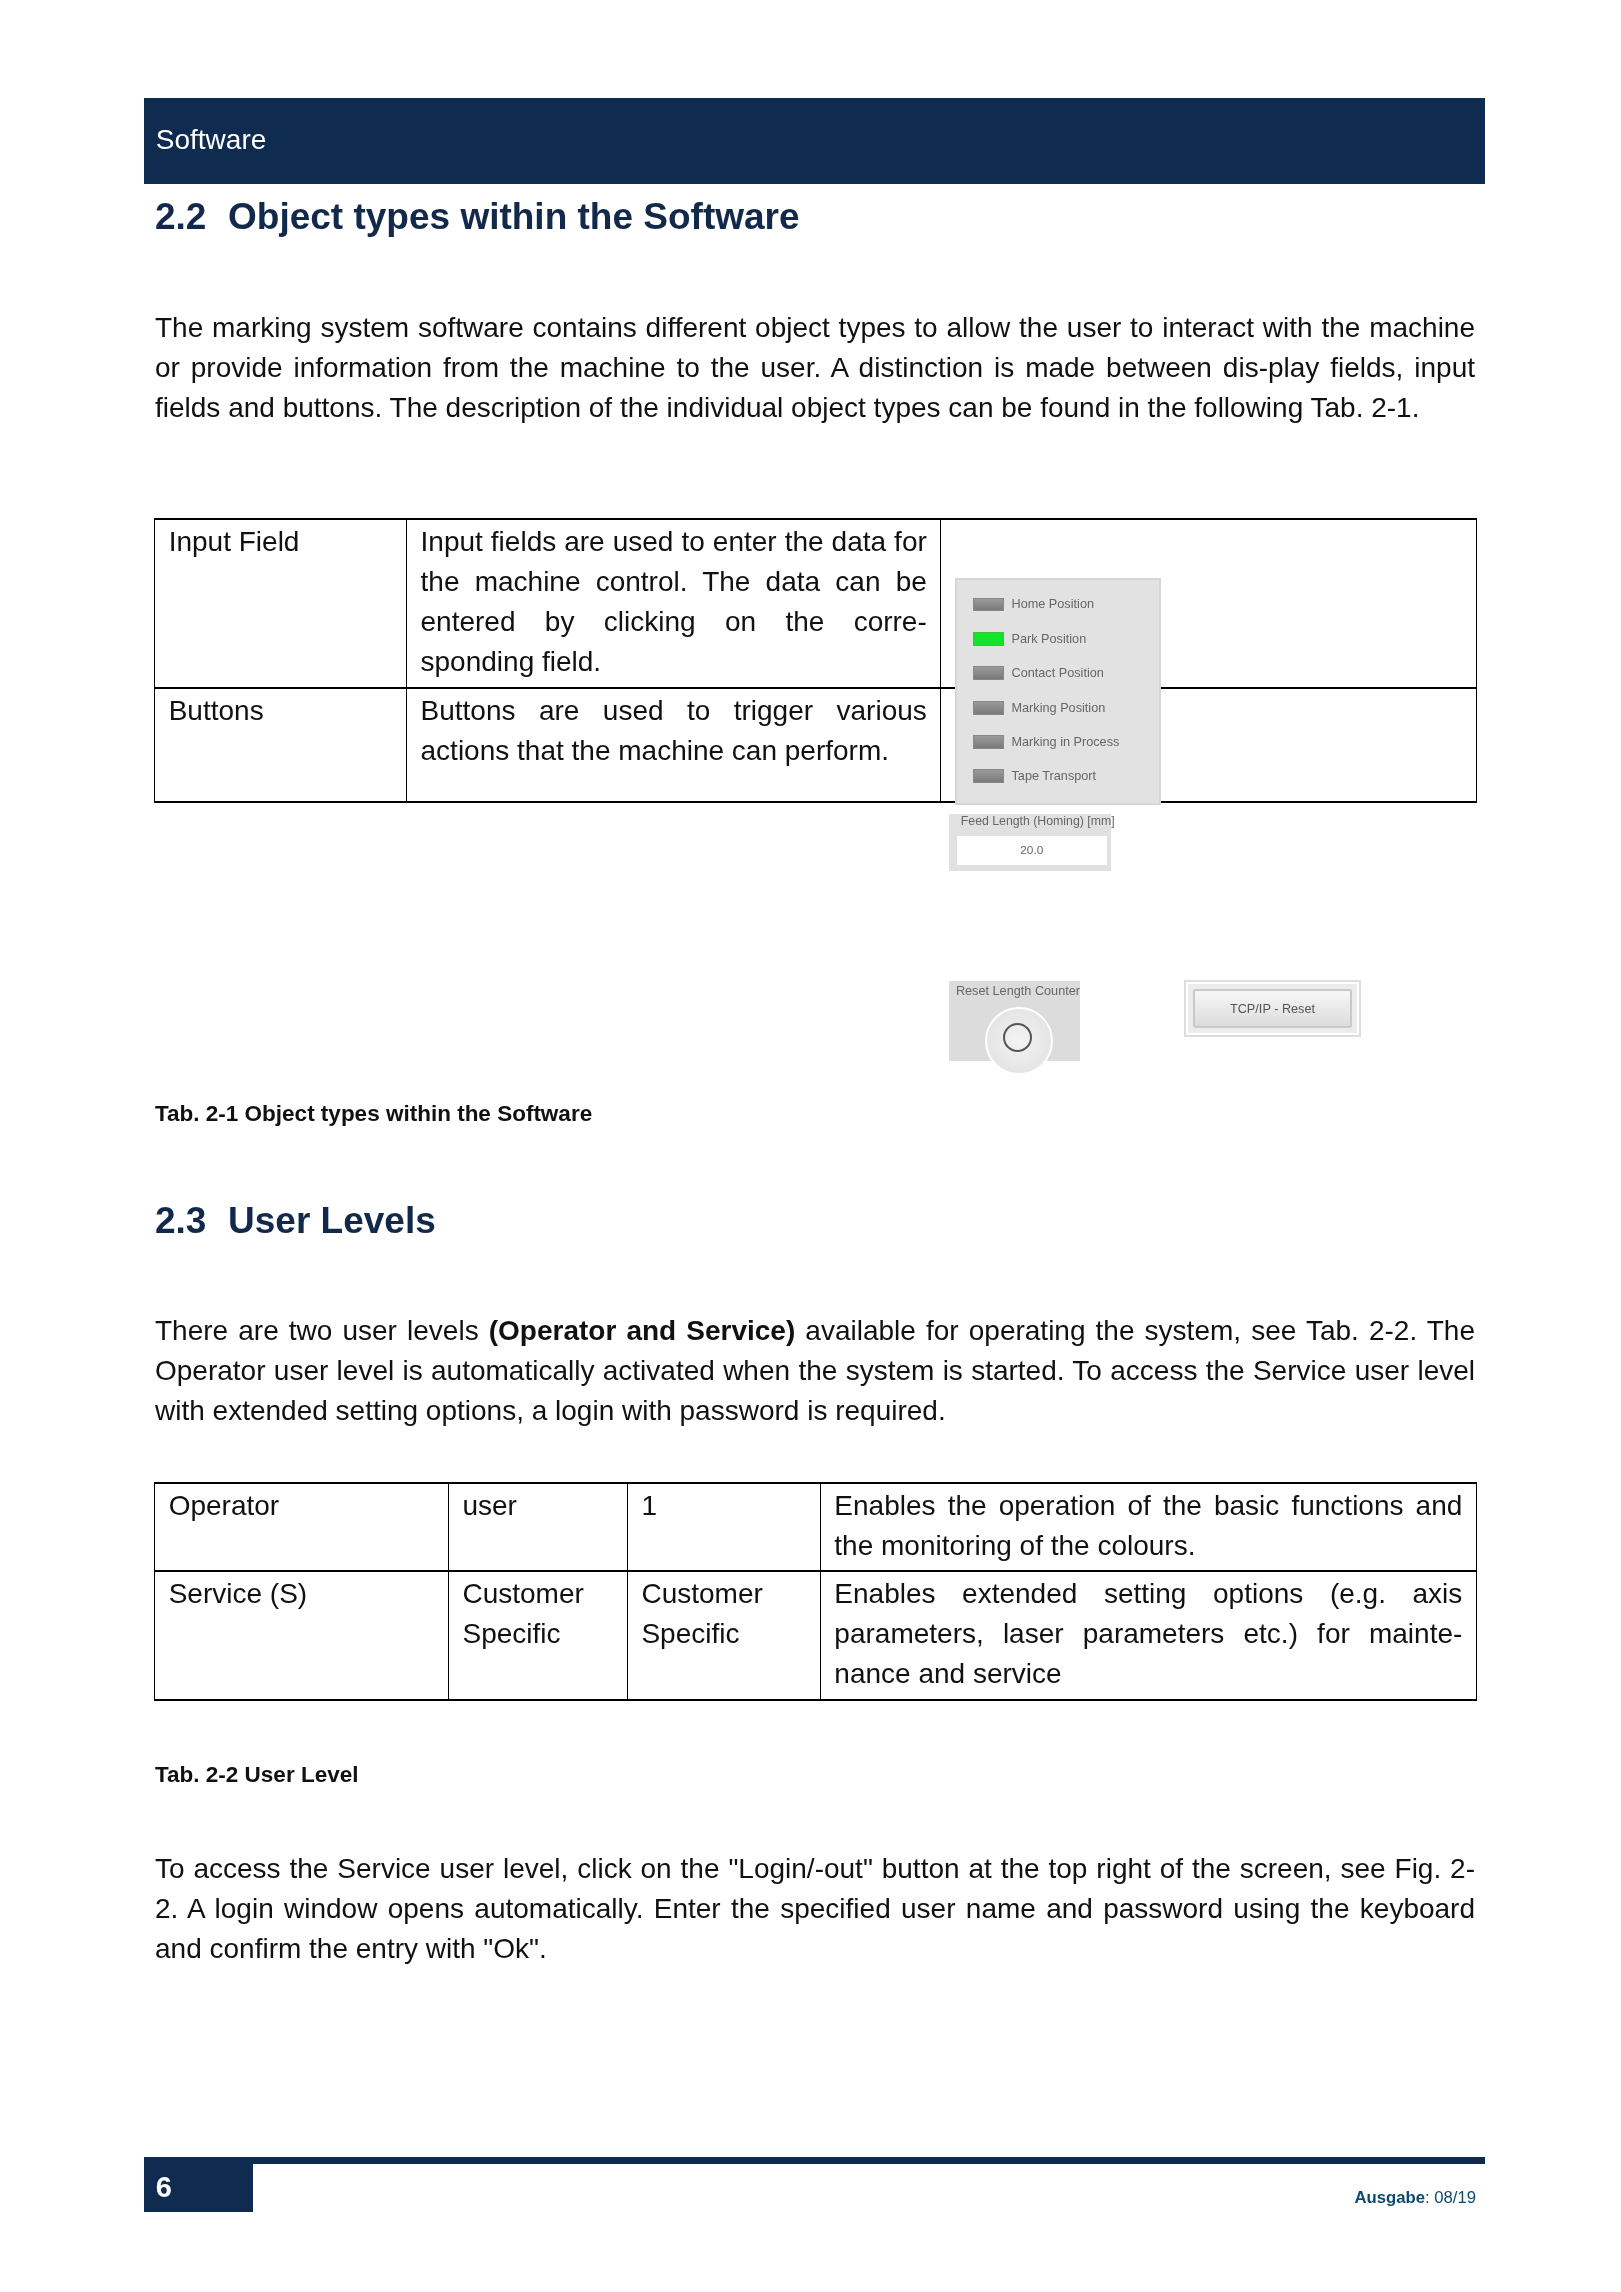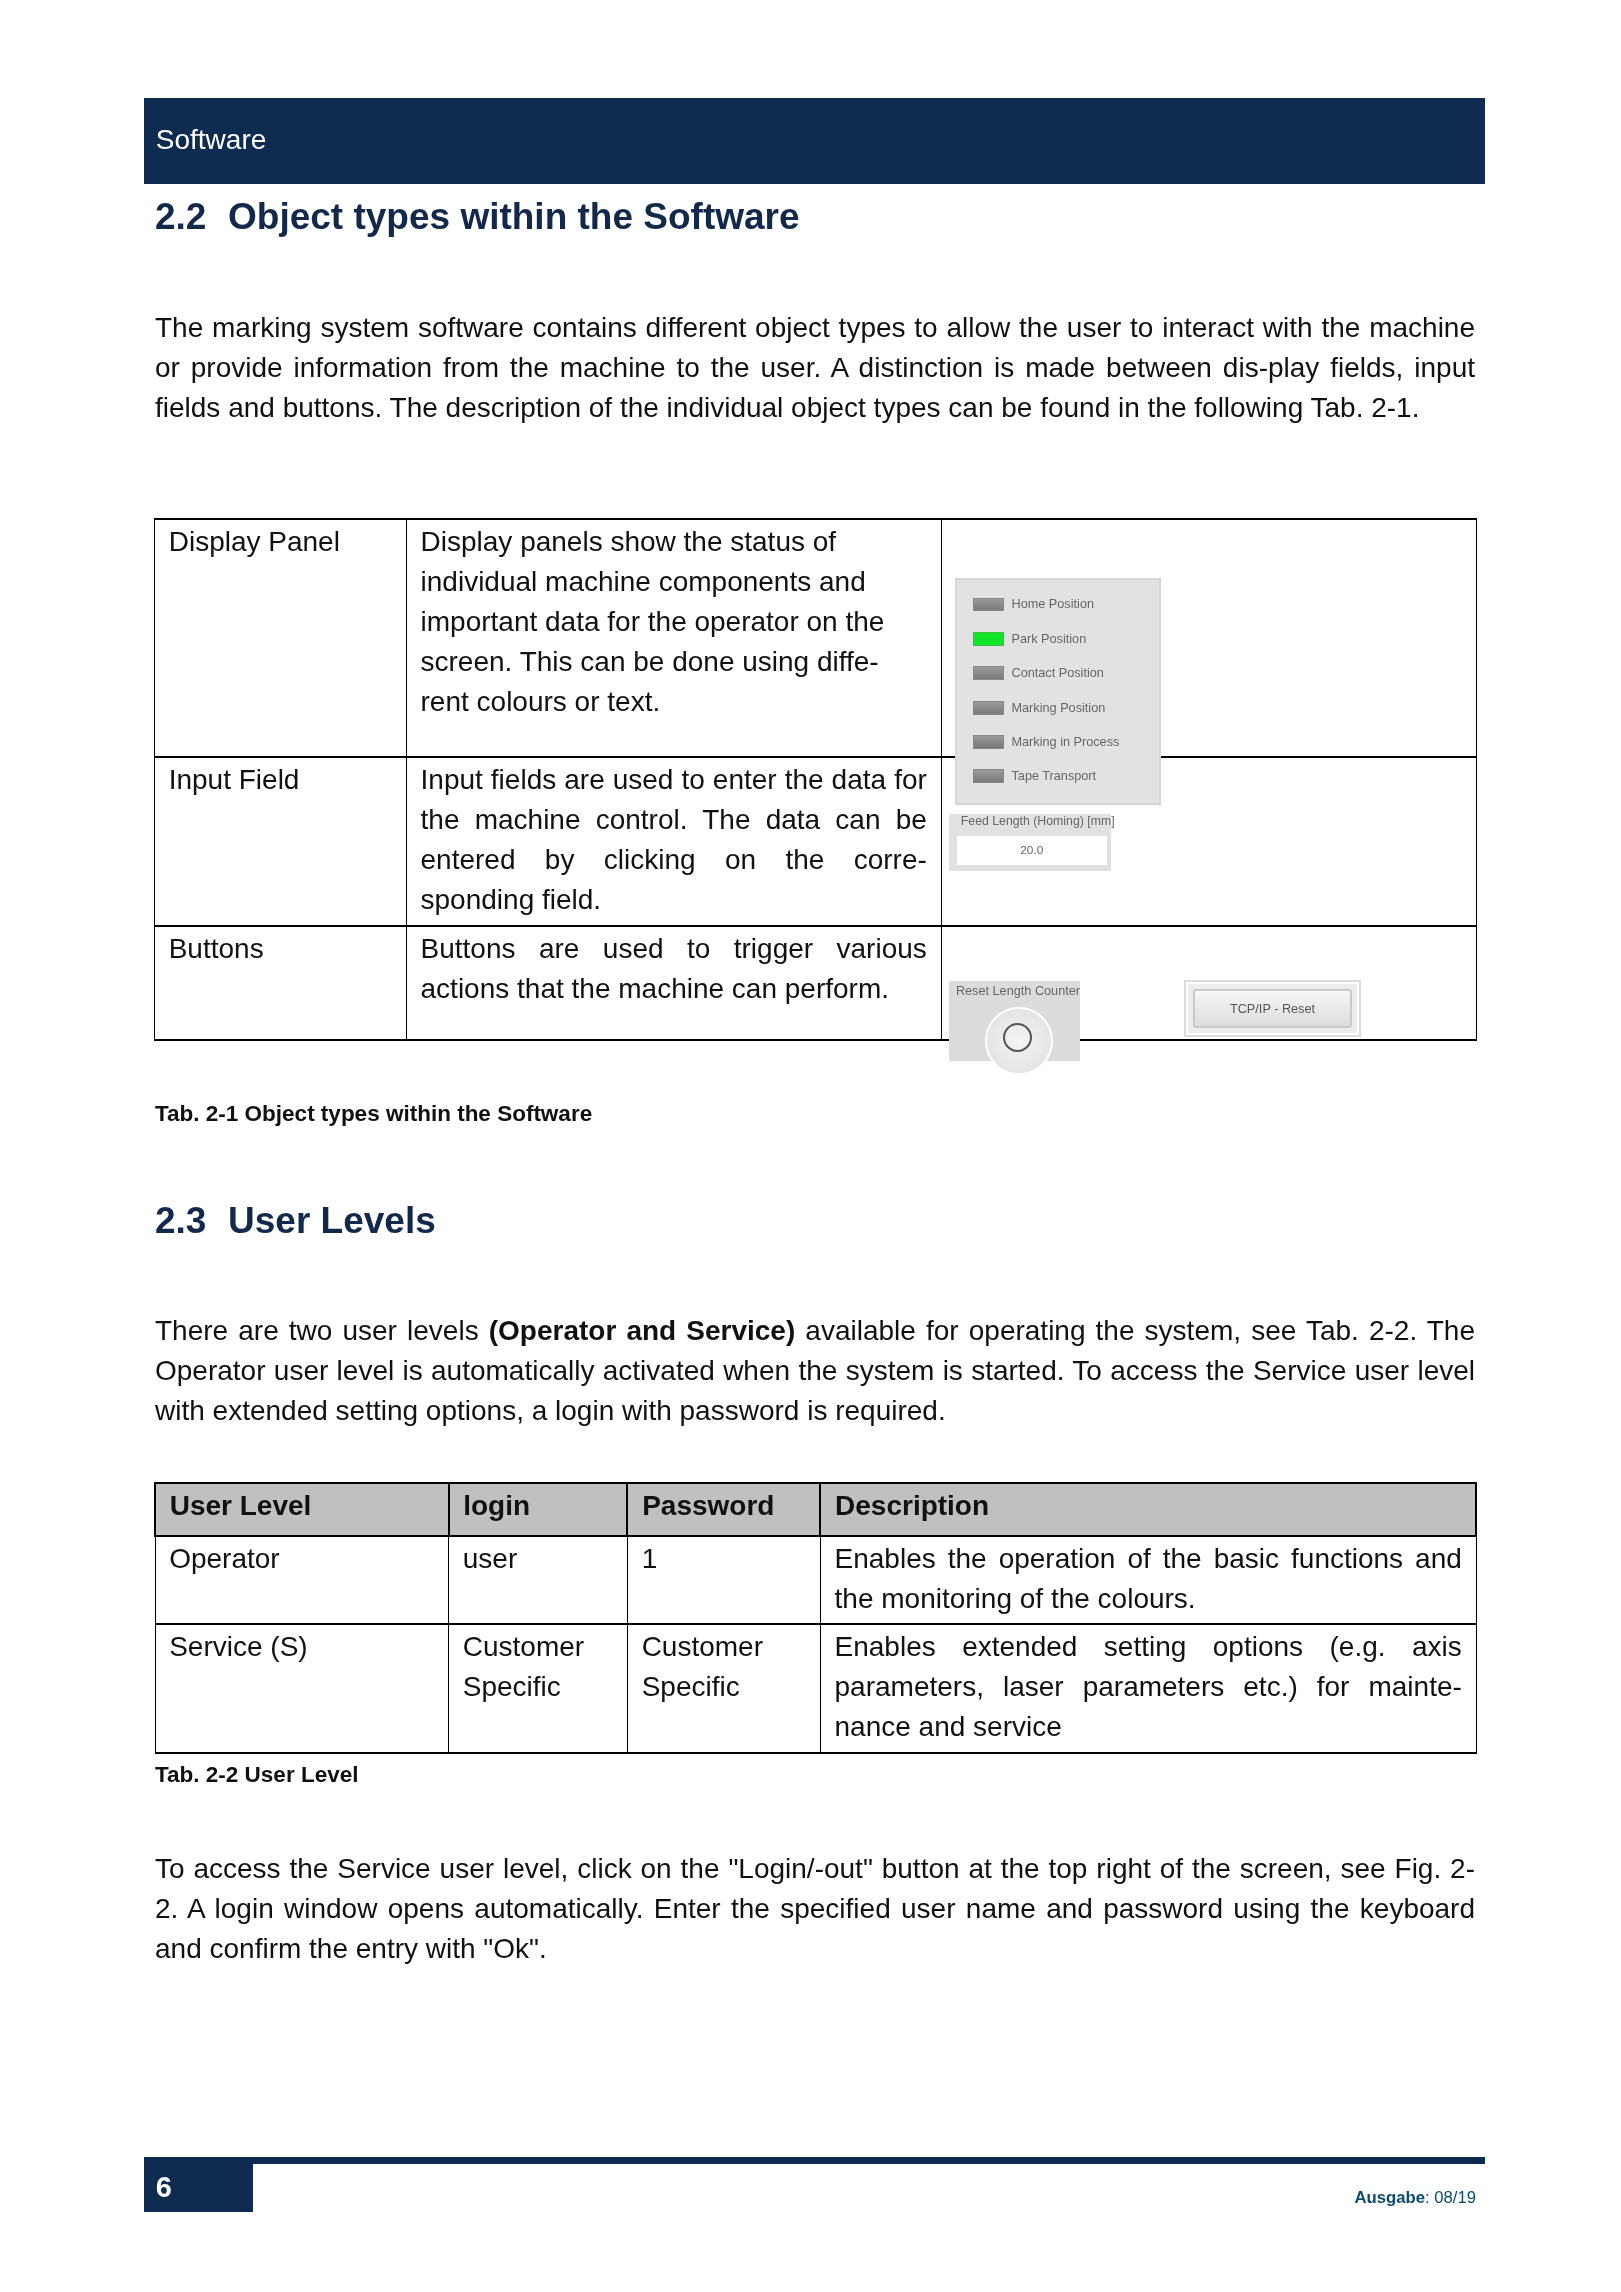--- a/index.html
+++ b/index.html
@@ -46,25 +46,20 @@
 
 <div class="p" style="top:308px;">The marking system software contains different object types to allow the user to interact with the machine or provide information from the machine to the user. A distinction is made between dis-play fields, input fields and buttons. The description of the individual object types can be found in the following Tab. 2-1.</div>
 
 <table style="top:518px;width:1323px;">
   <colgroup>
       <col style="width:252px">
       <col style="width:535px">
       <col style="width:536px">
     </colgroup>
   <tbody>
-  <tr style="height:238px;">
-    <td>Display Panel</td>
-    <td>Display panels show the status of individual machine components and important data for the operator on the screen. This can be done using diffe-rent colours or text.</td>
-    <td></td>
-  </tr>
   <tr style="height:169px;">
     <td>Input Field</td>
     <td class="just">Input fields are used to enter the data for the machine control. The data can be entered by clicking on the corre-sponding field.</td>
     <td></td>
   </tr>
   <tr style="height:114px;">
     <td>Buttons</td>
     <td class="just">Buttons are used to trigger various actions that the machine can perform.</td>
     <td></td>
   </tr>
@@ -120,26 +115,20 @@
 <div class="p" style="top:1311px;"><span>There are two user levels </span><b>(Operator and Service)</b><span> available for operating the system, see Tab. 2-2. The Operator user level is automatically activated when the system is started. To access the Service user level with extended setting options, a login with password is required.</span></div>
 
 <table style="top:1482px;width:1323px;">
   <colgroup>
       <col style="width:294px">
       <col style="width:179px">
       <col style="width:193px">
       <col style="width:657px">
     </colgroup>
   <tbody>
-      <tr style="height:53px;">
-    <th>User Level</th>
-    <th>login</th>
-    <th>Password</th>
-    <th>Description</th>
-  </tr>
   <tr style="height:88px;">
     <td>Operator</td>
     <td>user</td>
     <td>1</td>
     <td class="just">Enables the operation of the basic functions and the monitoring of the colours.</td>
   </tr>
   <tr style="height:129px;">
     <td>Service (S)</td>
     <td>Customer Specific</td>
     <td>Customer Specific</td>

